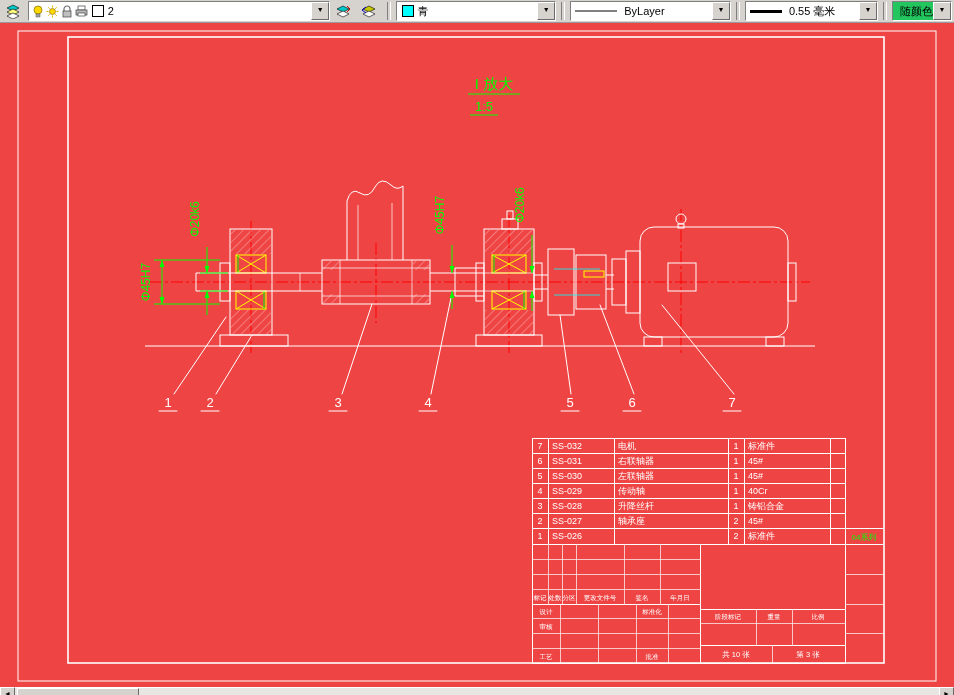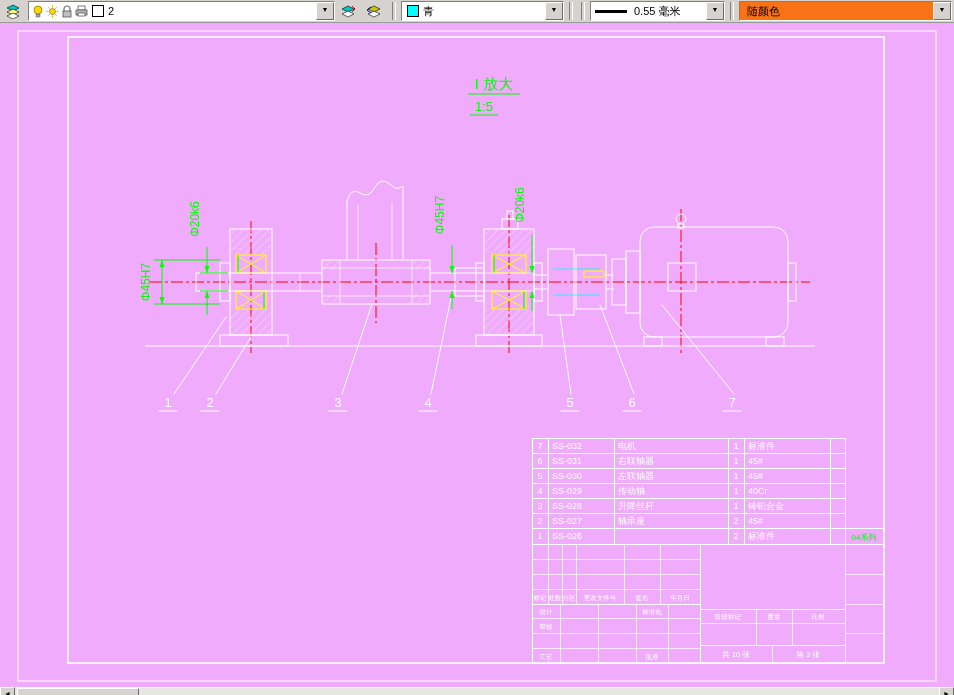--- a/index.html
+++ b/index.html
@@ -3,28 +3,28 @@
 <meta charset="utf-8">
 <style>
   html,body{margin:0;padding:0;}
   body{width:954px;height:695px;overflow:hidden;background:#000;font-family:"Liberation Sans","DejaVu Sans",sans-serif;}
   .app{width:954px;height:695px;display:flex;flex-direction:column;}
   
   .toolbar{height:22px;flex:0 0 22px;background:#d6d3ce;display:flex;align-items:center;padding:0 2px;gap:2px;border-bottom:1px solid #9a9a9a;}
   .tb-btn{width:24px;height:20px;background:#d6d3ce;border:1px solid #d6d3ce;display:flex;align-items:center;justify-content:center;padding:0;cursor:pointer;}
   .sep{width:2px;height:18px;border-left:1px solid #808080;border-right:1px solid #ffffff;margin:0 3px;}
   .combo{height:18px;background:#fff;border:1px solid;border-color:#808080 #ffffff #ffffff #808080;display:flex;align-items:center;padding-left:3px;font-size:11px;color:#000;}
-  .combo.disabled{background:#f97316;}
+  .combo.disabled{background:#22c55e;}
   .ctext{margin-left:4px;white-space:nowrap;}
   .arrow{margin-left:auto;width:16px;height:16px;flex:0 0 16px;background:#d6d3ce;border:1px solid;border-color:#ffffff #6a6a6a #6a6a6a #ffffff;font-size:7px;line-height:14px;text-align:center;color:#000;cursor:pointer;}
   .ic{display:flex;align-items:center;margin-right:2px;}
   .swatch{width:10px;height:10px;border:1px solid #000;background:#fff;margin-left:2px;flex:0 0 10px;}
   .swatch.cyan{background:#00ffff;}
   
-  .canvas{flex:1 1 auto;background:#f0abfc;position:relative;text-align:right;}
+  .canvas{flex:1 1 auto;background:#ef4444;position:relative;text-align:right;}
   
   .hscroll{height:13px;flex:0 0 13px;background:#d6d3ce;display:flex;align-items:center;border-top:1px solid #fff;}
   .sbtn{width:13px;height:13px;background:#d6d3ce;border:1px solid;border-color:#fff #6a6a6a #6a6a6a #fff;font-size:7px;line-height:11px;text-align:center;color:#000;}
   .strack{flex:1;height:13px;background:#e8e6e2;position:relative;}
   .sthumb{position:absolute;left:2px;top:0;width:120px;height:12px;background:#d6d3ce;border:1px solid;border-color:#fff #6a6a6a #6a6a6a #fff;}
   
   svg text{font-family:"Liberation Sans","DejaVu Sans",sans-serif;}
   .w{stroke:#fff;fill:none;stroke-width:1;}
   .wt{stroke:#fff;fill:none;stroke-width:.7;}
   .w2{stroke:#fff;fill:none;stroke-width:1.6;}
@@ -114,20 +114,29 @@
     <div class="sep"></div>
 
     <div class="combo" style="width:158px">
       <span class="swatch cyan"></span>
       <span class="ctext">青</span>
       <span class="arrow">▼</span>
     </div>
 
     <div class="sep"></div>
 
+    <div class="combo" style="width:158px">
+      <span class="ic">
+        <svg width="44" height="6">
+            <line x1="1" y1="3" x2="43" y2="3" stroke="#000" stroke-width="1"></line>
+          </svg>
+      </span>
+      <span class="ctext">ByLayer</span>
+      <span class="arrow">▼</span>
+    </div>
 
     <div class="sep"></div>
 
     <div class="combo" style="width:130px">
       <span class="ic">
         <svg width="34" height="7">
             <line x1="1" y1="3.5" x2="33" y2="3.5" stroke="#000" stroke-width="3"></line>
           </svg>
       </span>
       <span class="ctext">0.55 毫米</span>

